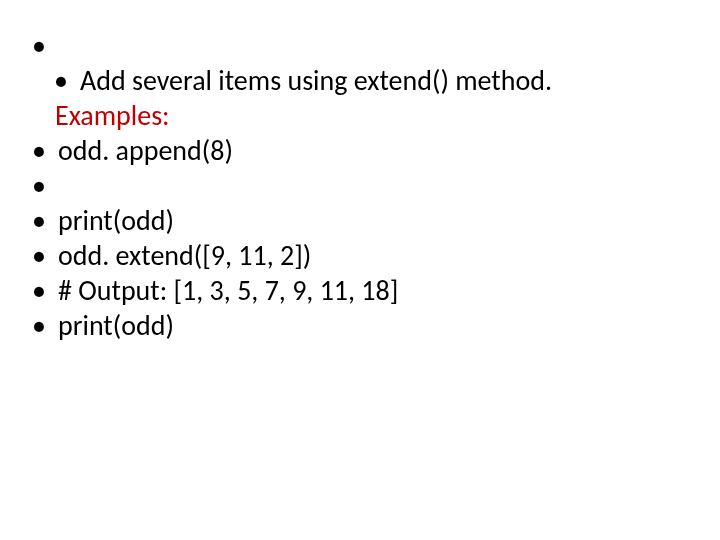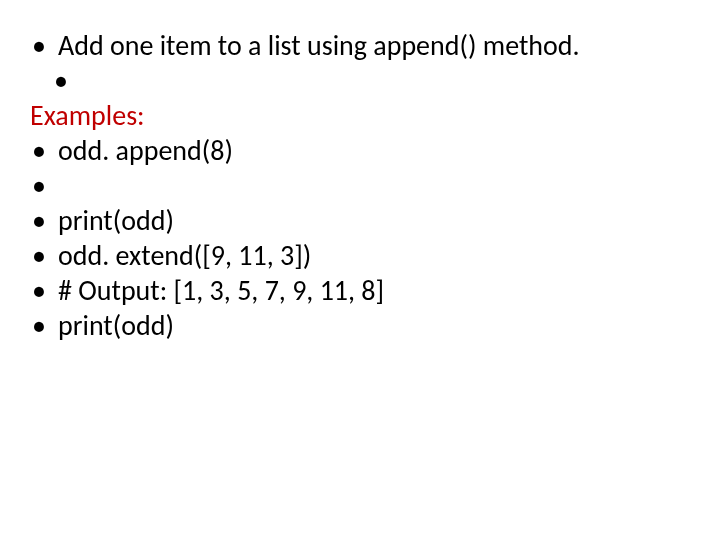--- a/index.html
+++ b/index.html
@@ -30,35 +30,35 @@
     text-align: center;
     flex: 0 0 auto;
   }
   .bullet-l2 {
     margin-left: 22px;
     margin-right: 10px;
     width: 18px;
     text-align: center;
     flex: 0 0 auto;
   }
-  .red { color: #c00000; }
+  .red { color: #c00000; margin-left: 25px; }
   .noind { margin-left: 0; }
 </style>
 </head>
 <body>
 
 <div class="slide">
 
   <div class="row">
     <span class="bullet-l1">•</span>
-    <span>Add one item to a list using append() method.</span>
   </div>
 
   <div class="row">
     <span class="bullet-l2">•</span>
+    <span>Add several items using extend() method.</span>
   </div>
 
   <div class="row noind">
     <span class="red">Examples:</span>
   </div>
 
 
   <div class="row">
     <span class="bullet-l1">•</span>
     <span>odd. append(8)</span>
@@ -68,26 +68,26 @@
     <span class="bullet-l1">•</span>
   </div>
 
   <div class="row">
     <span class="bullet-l1">•</span>
     <span>print(odd)</span>
   </div>
 
   <div class="row">
     <span class="bullet-l1">•</span>
-    <span>odd. extend([9, 11, 3])</span>
+    <span>odd. extend([9, 11, 2])</span>
   </div>
 
   <div class="row">
     <span class="bullet-l1">•</span>
-    <span># Output: [1, 3, 5, 7, 9, 11, 8]</span>
+    <span># Output: [1, 3, 5, 7, 9, 11, 18]</span>
   </div>
 
   <div class="row">
     <span class="bullet-l1">•</span>
     <span>print(odd)</span>
   </div>
 
 </div>
 
 </body></html>

